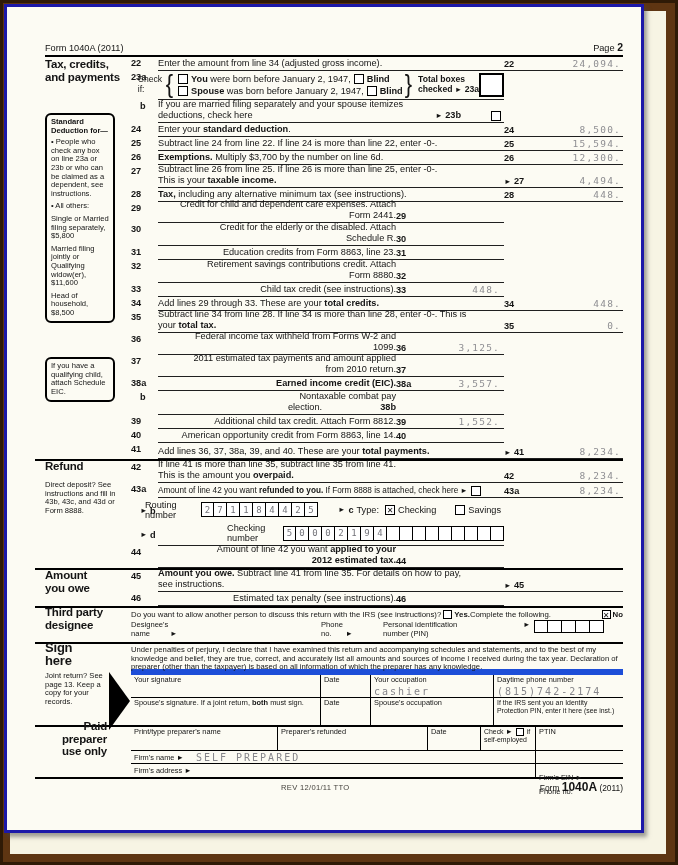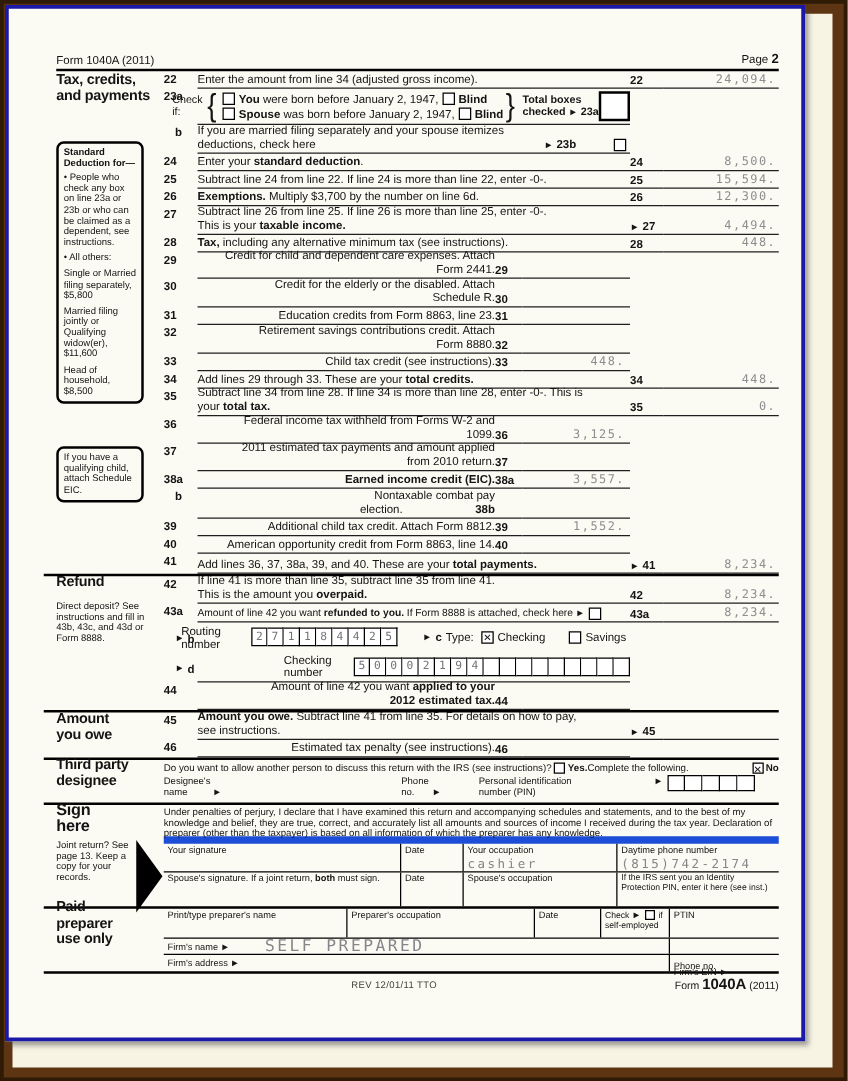--- a/index.html
+++ b/index.html
@@ -76,29 +76,29 @@
   .sig-row:last-child { border-bottom:none; }
   .sig-cell { border-right:1px solid #000; padding:1px 3px; font-size:7.4px; line-height:8.4px;
               display:flex; flex-direction:column; justify-content:space-between; }
   .sig-cell:last-child { border-right:none; }
   .sc1 { width:190px; } .sc2 { width:50px; } .sc3 { width:123px; } .sc4 { flex:1; }
   .sigval { font-family:"DejaVu Sans Mono",monospace; font-size:10px; color:#85858a; letter-spacing:2px; }
   .big-arrow { position:absolute; left:-22px; width:0; height:0;
                border-top:29px solid transparent; border-bottom:29px solid transparent; border-left:21px solid #000; }
 
   .prep-row { display:flex; border-bottom:1px solid #000; }
-  .prep-row:last-child { border-bottom:none;align-items:flex-end; }
+  .prep-row:last-child { border-bottom:none; }
   .pcell { border-right:1px solid #000; padding:1px 3px; font-size:7.4px; line-height:8.4px; }
   .pcell:last-child { border-right:none; }
   .chk-cell { font-size:6.9px; line-height:8px; }
   .firmrow { display:flex; align-items:center; height:13px; }
   .firmleft { width:405px; flex:none; border-right:1px solid #000; display:flex; align-items:center; height:100%;
               font-size:7.4px; padding-left:3px; }
   .firmright { flex:1; font-size:7.4px; padding-left:3px;margin-top:41px; }
-  .firmval { font-family:"DejaVu Sans Mono",monospace; font-size:13px; color:#85858a; letter-spacing:2px; margin-left:28px; }
+  .firmval { font-family:"DejaVu Sans Mono",monospace; font-size:10px; color:#85858a; letter-spacing:2px; margin-left:12px; }
 
   .footer { position:relative; height:16px; padding-top:3px; }
   .rev { position:absolute; left:150px; top:4px; font-size:7.6px; color:#44423c; letter-spacing:.3px; }
   .fnum { position:absolute; right:0; top:1px; font-size:8.4px; }
   .fnum b { font-size:12px; }
 </style>
 </head>
 <body>
 
 <div class="frame"></div>
@@ -122,21 +122,21 @@
         <p>Married filing jointly or Qualifying widow(er), $11,600</p>
         <p>Head of household, $8,500</p>
       </div>
       <div class="sb-box" style="top:300px;">If you have a qualifying child, attach Schedule EIC.</div>
       <div class="sb-big" style="top:403px;">Refund</div>
       <div class="sb-small" style="top:424px;">Direct deposit? See instructions and fill in 43b, 43c, and 43d or Form 8888.</div>
       <div class="sb-big" style="top:512px; width:60px;">Amount you owe</div>
       <div class="sb-big" style="top:549px; width:78px;">Third party designee</div>
       <div class="sb-big" style="top:585px; width:50px; font-size:13px;">Sign here</div>
       <div class="sb-small" style="top:615px; width:58px;">Joint return? See page 13. Keep a copy for your records.</div>
-      <div class="sb-big" style="top:663px; width:62px;">Paid preparer use only</div>
+      <div class="sb-big" style="top:663px; width:62px;text-align:right;">Paid preparer use only</div>
     </div>
 
     <div class="main">
 
       <div class="row" style="height:14px">
         <div class="cnum">22</div>
         <div class="desc ul">
               <div class="dl"><span>Enter the amount from line 34 (adjusted gross income).</span></div>
             </div>
         <div class="onum ul">22</div>
@@ -559,21 +559,21 @@
                 </div>
           </div>
         </div>
       </div>
 
       <div class="divider"></div>
 
       <div>
         <div class="prep-row" style="height:24px;">
           <div class="pcell" style="width:147px;">Print/type preparer's name</div>
-          <div class="pcell" style="width:150px;">Preparer's occupation</div>
+          <div class="pcell" style="width:150px;">Preparer's refunded</div>
           <div class="pcell" style="width:53px;">Date</div>
           <div class="pcell chk-cell" style="width:55px;">
             <div><span>Check</span> <span class="arr">►</span> <span class="cb" style="width:8px;height:8px;margin:0 1px;"></span> <span>if</span></div>
             <div>self-employed</div>
           </div>
           <div class="pcell" style="flex:1;">PTIN</div>
         </div>
         <div class="prep-row firmrow">
           <div class="firmleft">
             <span>Firm's name</span>&nbsp;<span class="arr">►</span>

